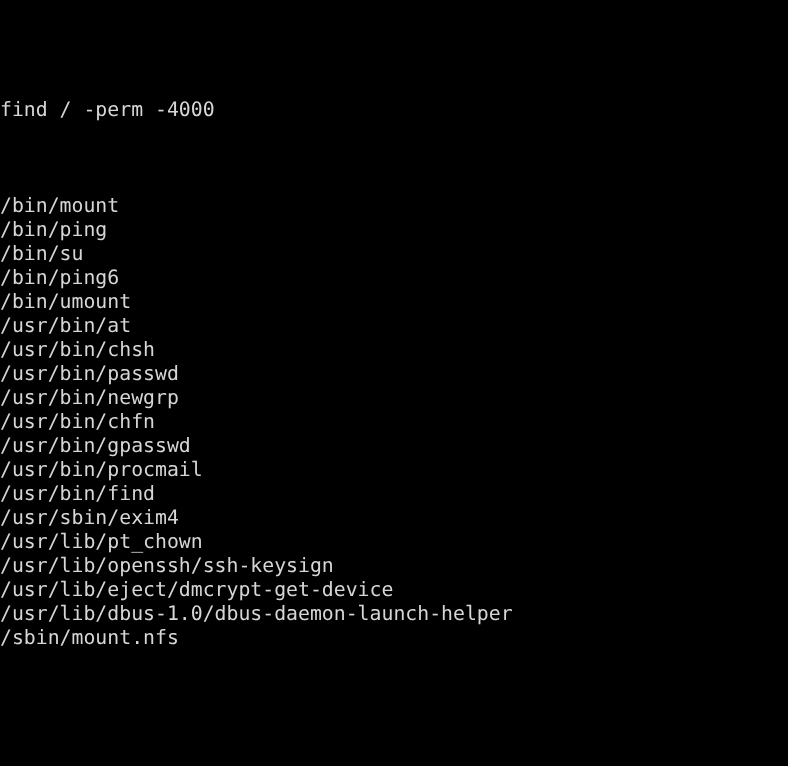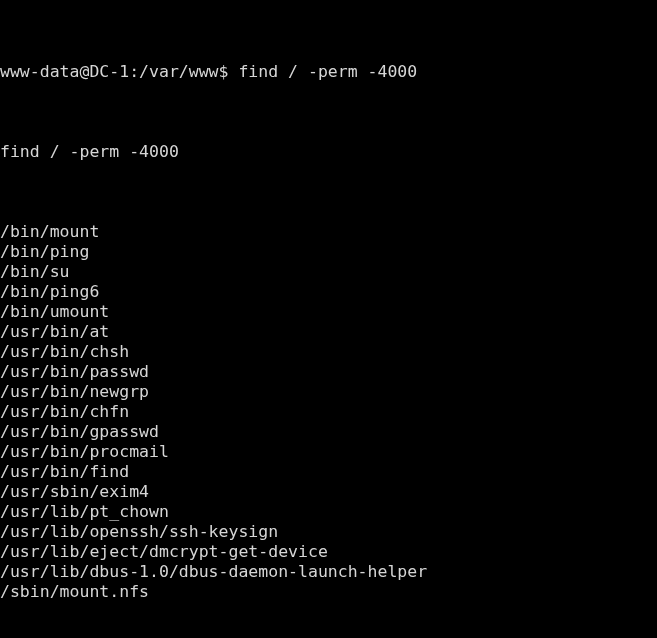--- a/index.html
+++ b/index.html
@@ -32,21 +32,20 @@
     white-space: pre;
     display: block;
   }
   .seg { white-space: pre; }
 </style>
 </head>
 <body>
 
 <div id="terminal" style="background: rgb(0, 0, 0); color: rgb(214, 214, 214);">
 
-  <div class="line"><span class="seg">www-data@DC-1:/var/www$</span><span class="seg"> </span><span class="seg">find / -perm -4000</span></div>
 
   <div class="line">find / -perm -4000</div>
 
   <div id="results-block"><div class="line">/bin/mount</div><div class="line">/bin/ping</div><div class="line">/bin/su</div><div class="line">/bin/ping6</div><div class="line">/bin/umount</div><div class="line">/usr/bin/at</div><div class="line">/usr/bin/chsh</div><div class="line">/usr/bin/passwd</div><div class="line">/usr/bin/newgrp</div><div class="line">/usr/bin/chfn</div><div class="line">/usr/bin/gpasswd</div><div class="line">/usr/bin/procmail</div><div class="line">/usr/bin/find</div><div class="line">/usr/sbin/exim4</div><div class="line">/usr/lib/pt_chown</div><div class="line">/usr/lib/openssh/ssh-keysign</div><div class="line">/usr/lib/eject/dmcrypt-get-device</div><div class="line">/usr/lib/dbus-1.0/dbus-daemon-launch-helper</div><div class="line">/sbin/mount.nfs</div></div>
 
   
 
   
 
 </div>

